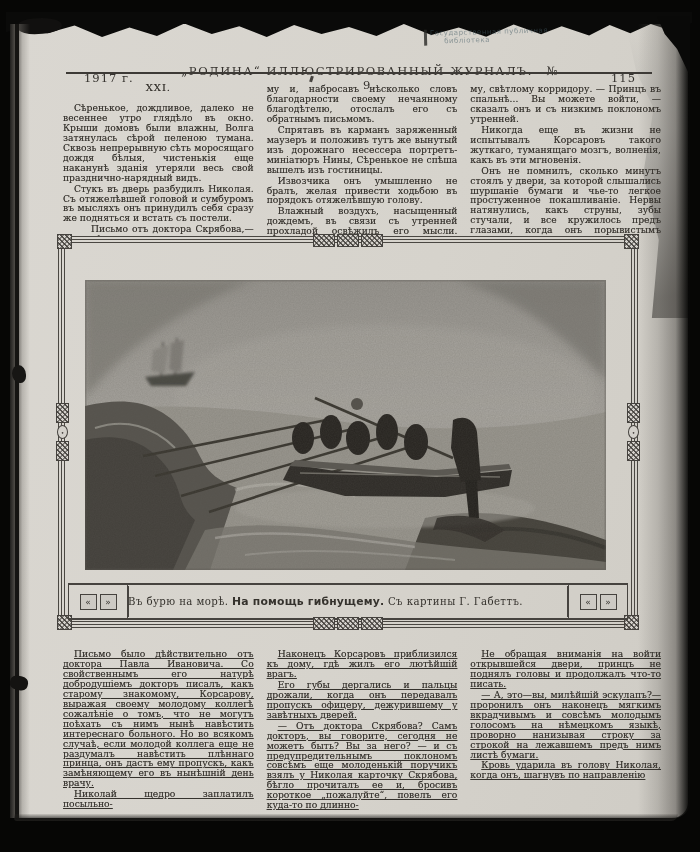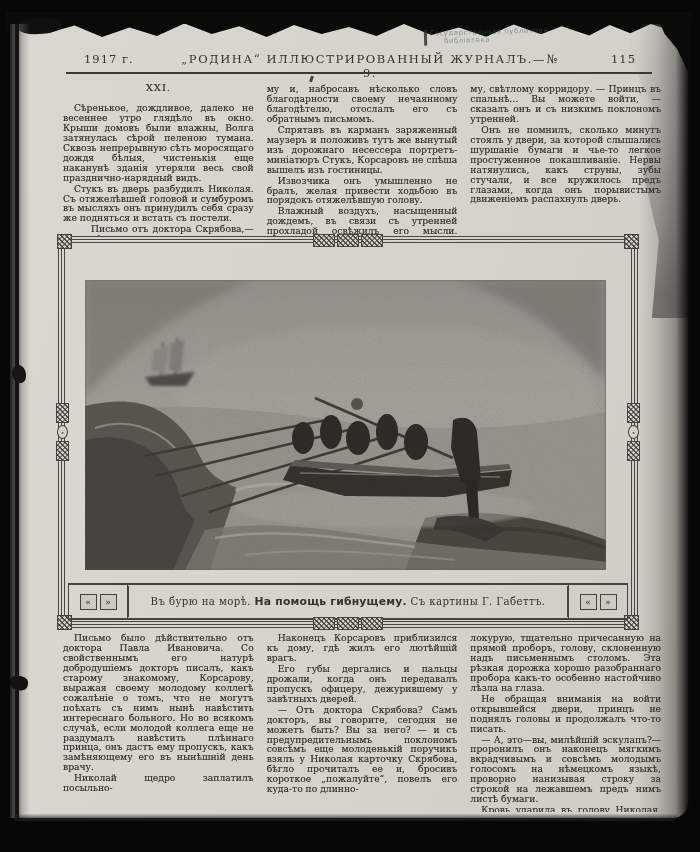--- a/index.html
+++ b/index.html
@@ -28,31 +28,31 @@
   .right-corner-black{position:absolute;right:-2px;top:-8px;width:46px;height:60px;background:#090908;
         clip-path:polygon(28% 0,100% 0,100% 100%,72% 55%,45% 30%);}
   .bottom-edge{position:absolute;left:4px;right:10px;bottom:-3px;height:7px;background:linear-gradient(to bottom,rgba(60,57,52,.1),#1c1b19);border-radius:0 0 14px 6px;}
   
   .stamp{position:absolute;left:420px;top:4px;transform:rotate(-1.5deg);color:rgba(70,92,102,.55);
          font-family:"DejaVu Sans",sans-serif;font-size:7px;line-height:8px;letter-spacing:.5px;}
   .stamp .l2{padding-left:14px;}
   .stamp-bar{position:absolute;left:-6px;top:0px;width:3px;height:16px;background:rgba(40,40,38,.8);}
   
   .content{position:absolute;left:52px;top:0;width:600px;}
-  .hdr{position:absolute;left:0;right:0;top:28px;display:flex;align-items:flex-start;
+  .hdr{position:absolute;left:0;right:0;top:40px;display:flex;align-items:center;
        color:#34312d;font-size:11.5px;}
   .hdr .year{width:90px;padding-left:22px;letter-spacing:1px;}
   .hdr .title{flex:1;text-align:center;letter-spacing:1.6px;font-size:11.5px;}
   .hdr .pnum{width:70px;text-align:right;padding-right:26px;letter-spacing:1px;}
   .hdr-rule{position:absolute;left:4px;right:10px;top:48px;height:2px;background:#3d3a36;}
   .rule-tick{position:absolute;left:248px;top:52px;width:3px;height:6px;background:#46433f;transform:rotate(18deg);}
   
   .cols{position:absolute;left:0;right:0;display:flex;gap:11px;color:#35322d;}
   .cols.top{top:59px;height:153px;overflow:hidden;}
-  .cols.bottom{top:608px;height:180px;overflow:hidden;}
+  .cols.bottom{top:624px;height:180px;overflow:hidden;text-decoration:underline;}
   .col{flex:1;font-size:9.2px;line-height:9.95px;text-align:justify;
        text-shadow:0 0 .4px rgba(55,50,44,.55);}
   .col p{margin:1px;text-indent:11px;}
   .col p.cont{text-indent:0;}
   .col p.deep{text-indent:28px;}
   .chap{ text-align:center;font-size:10px;letter-spacing:1px;margin-bottom:10px;}
   
   .ill{position:absolute;left:48px;top:212px;width:580px;height:392px;}
   .fl{position:absolute;background:repeating-linear-gradient(to bottom,#4a4742 0 1px,rgba(0,0,0,0) 1px 3px);}
   .fl.top{left:13px;right:13px;top:0;height:7px;}
@@ -81,21 +81,21 @@
   
   .capbar{position:absolute;left:10px;right:10px;top:347px;height:33px;
           border-top:2px solid #46433f;border-bottom:2px solid #46433f;
           border-left:1px solid #46433f;border-right:1px solid #46433f;
           display:flex;align-items:center;}
   .capcell{width:58px;align-self:stretch;display:flex;align-items:center;justify-content:center;gap:3px;}
   .capcell.lft{border-right:1px solid #46433f;box-shadow:2px 0 0 -1px #46433f;}
   .capcell.rgt{border-left:1px solid #46433f;box-shadow:-2px 0 0 -1px #46433f;}
   .fleuron{width:15px;height:14px;border:1px solid #45423e;background:#cdcac4;display:flex;
            align-items:center;justify-content:center;font-size:9px;color:#3c3935;font-family:"DejaVu Sans",sans-serif;}
-  .caption{flex:1;text-align:center;color:#35322d;font-size:10.2px;letter-spacing:.4px;}
+  .caption{flex:1;text-align:left;color:#35322d;font-size:10.2px;letter-spacing:.4px;}
   .caption .cap-main{font-family:"DejaVu Sans",sans-serif;font-weight:700;font-size:10.8px;letter-spacing:.2px;}
 </style>
 </head>
 <body>
 
 <div class="canvas">
   <div class="page">
 
     <div class="torn-top"></div>
     <div class="corner-blotch"></div>
@@ -126,26 +126,27 @@
 
       <div class="cols top">
         <div class="col">
           <div class="chap">XXI.</div>
           <p>Сѣренькое, дождливое, далеко не весеннее утро глядѣло въ окно. Крыши домовъ были влажны, Волга затянулась сѣрой пеленою тумана. Сквозь непрерывную сѣть моросящаго дождя бѣлыя, чистенькія еще наканунѣ зданія утеряли весь свой празднично-нарядный видъ.</p>
           <p>Стукъ въ дверь разбудилъ Николая. Съ отяжелѣвшей головой и сумбуромъ въ мысляхъ онъ принудилъ себя сразу же подняться и встать съ постели.</p>
           <p class="deep">Письмо отъ доктора Скрябова,— нетерпѣливо постукивая въ дверь номера Корсарова, басилъ кто-то за нею.</p>
         </div>
         <div class="col">
           <p class="cont">му и, набросавъ нѣсколько словъ благодарности своему нечаянному благодѣтелю, отослалъ его съ обратнымъ письмомъ.</p>
-          <p>Спрятавъ въ карманъ заряженный маузеръ и положивъ тутъ же вынутый изъ дорожнаго несессера портретъ-миніатюръ Стукъ, Корсаровъ не спѣша вышелъ изъ гостиницы.</p>
+          <p>Спрятавъ въ карманъ заряженный маузеръ и положивъ тутъ же вынутый изъ дорожнаго несессера портретъ-миніатюръ Нины, Сѣренькое не спѣша вышелъ изъ гостиницы.</p>
           <p>Извозчика онъ умышленно не бралъ, желая привести ходьбою въ порядокъ отяжелѣвшую голову.</p>
           <p>Влажный воздухъ, насыщенный дождемъ, въ связи съ утренней прохладой освѣжилъ его мысли. Корсаровъ шелъ не торопясь по незнакомымъ провинці-</p>
         </div>
         <div class="col">
           <p class="cont">му, свѣтлому корридору. — Принцъ въ спальнѣ... Вы можете войти, — сказалъ онъ и съ низкимъ поклономъ утренней.</p>
+          <p>Никогда еще въ жизни не испытывалъ Корсаровъ такого жуткаго, туманящаго мозгъ, волненія, какъ въ эти мгновенія.</p>
           <p>Онъ не помнилъ, сколько минутъ стоялъ у двери, за которой слышались шуршаніе бумаги и чье-то легкое простуженное покашливаніе. Нервы натянулись, какъ струны, зубы стучали, и все кружилось предъ глазами, когда онъ порывистымъ движеніемъ распахнулъ дверь.</p>
 
         </div>
       </div>
     </div>
 
     <div class="ill">
       <div class="fl top"></div>
       <div class="fl bot"></div>
       <div class="fv lft"></div>
@@ -271,21 +272,20 @@
         <div class="col">
           <p>Письмо было дѣйствительно отъ доктора Павла Ивановича. Со свойственнымъ его натурѣ добродушіемъ докторъ писалъ, какъ старому знакомому, Корсарову, выражая своему молодому коллегѣ сожалѣніе о томъ, что не могутъ поѣхать съ нимъ нынѣ навѣстить интереснаго больного. Но во всякомъ случаѣ, если молодой коллега еще не раздумалъ навѣстить плѣннаго принца, онъ дастъ ему пропускъ, какъ замѣняющему его въ нынѣшній день врачу.</p>
           <p>Николай щедро заплатилъ посыльно-</p>
         </div>
         <div class="col">
           <p>Наконецъ Корсаровъ приблизился къ дому, гдѣ жилъ его лютѣйшій врагъ.</p>
           <p>Его губы дергались и пальцы дрожали, когда онъ передавалъ пропускъ офицеру, дежурившему у завѣтныхъ дверей.</p>
           <p>— Отъ доктора Скрябова? Самъ докторъ, вы говорите, сегодня не можетъ быть? Вы за него? — и съ предупредительнымъ поклономъ совсѣмъ еще молоденькій поручикъ взялъ у Николая карточку Скрябова, бѣгло прочиталъ ее и, бросивъ короткое „пожалуйте“, повелъ его куда-то по длинно-</p>
         </div>
         <div class="col">
-          <p class="cont">локурую, тщательно причесанную на прямой проборъ, голову, склоненную надъ письменнымъ столомъ. Эта рѣзкая дорожка хорошо разобраннаго пробора какъ-то особенно настойчиво лѣзла на глаза.</p>
           <p>Не обращая вниманія на войти открывшейся двери, принцъ не поднялъ головы и продолжалъ что-то писать.</p>
           <p>— А, это—вы, милѣйшій эскулапъ?— проронилъ онъ наконецъ мягкимъ вкрадчивымъ и совсѣмъ молодымъ голосомъ на нѣмецкомъ языкѣ, проворно нанизывая строку за строкой на лежавшемъ предъ нимъ листѣ бумаги.</p>
           <p>Кровь ударила въ голову Николая, когда онъ, шагнувъ по направленію</p>
         </div>
       </div>
     </div>
 
   </div>
 </div>
 

